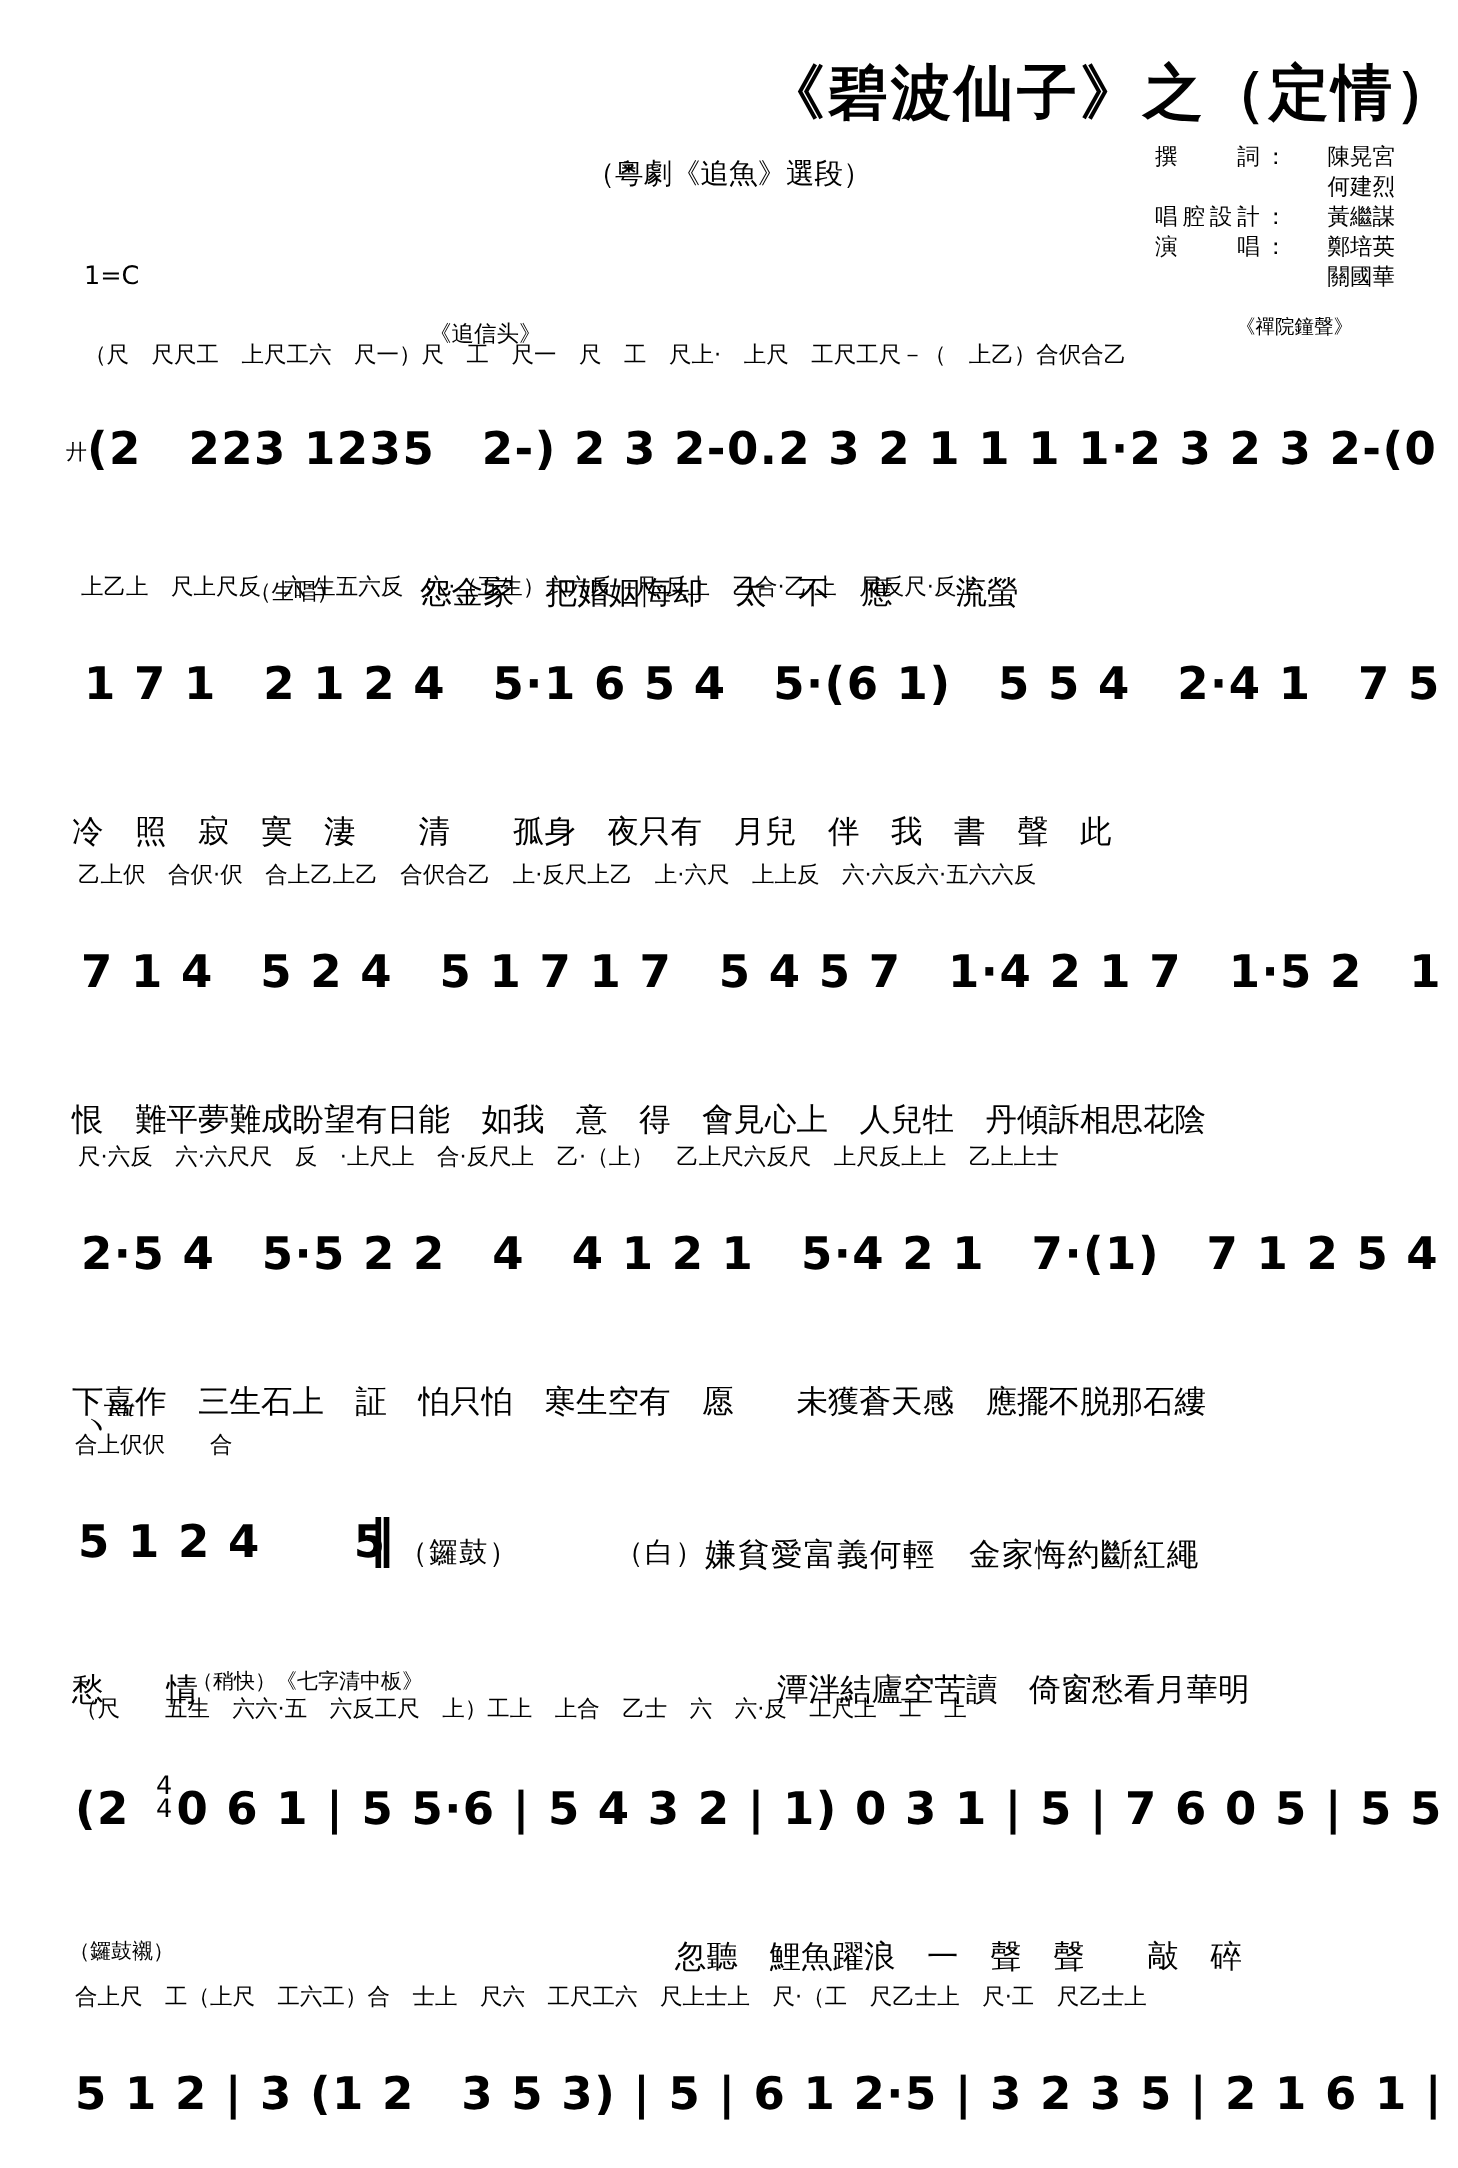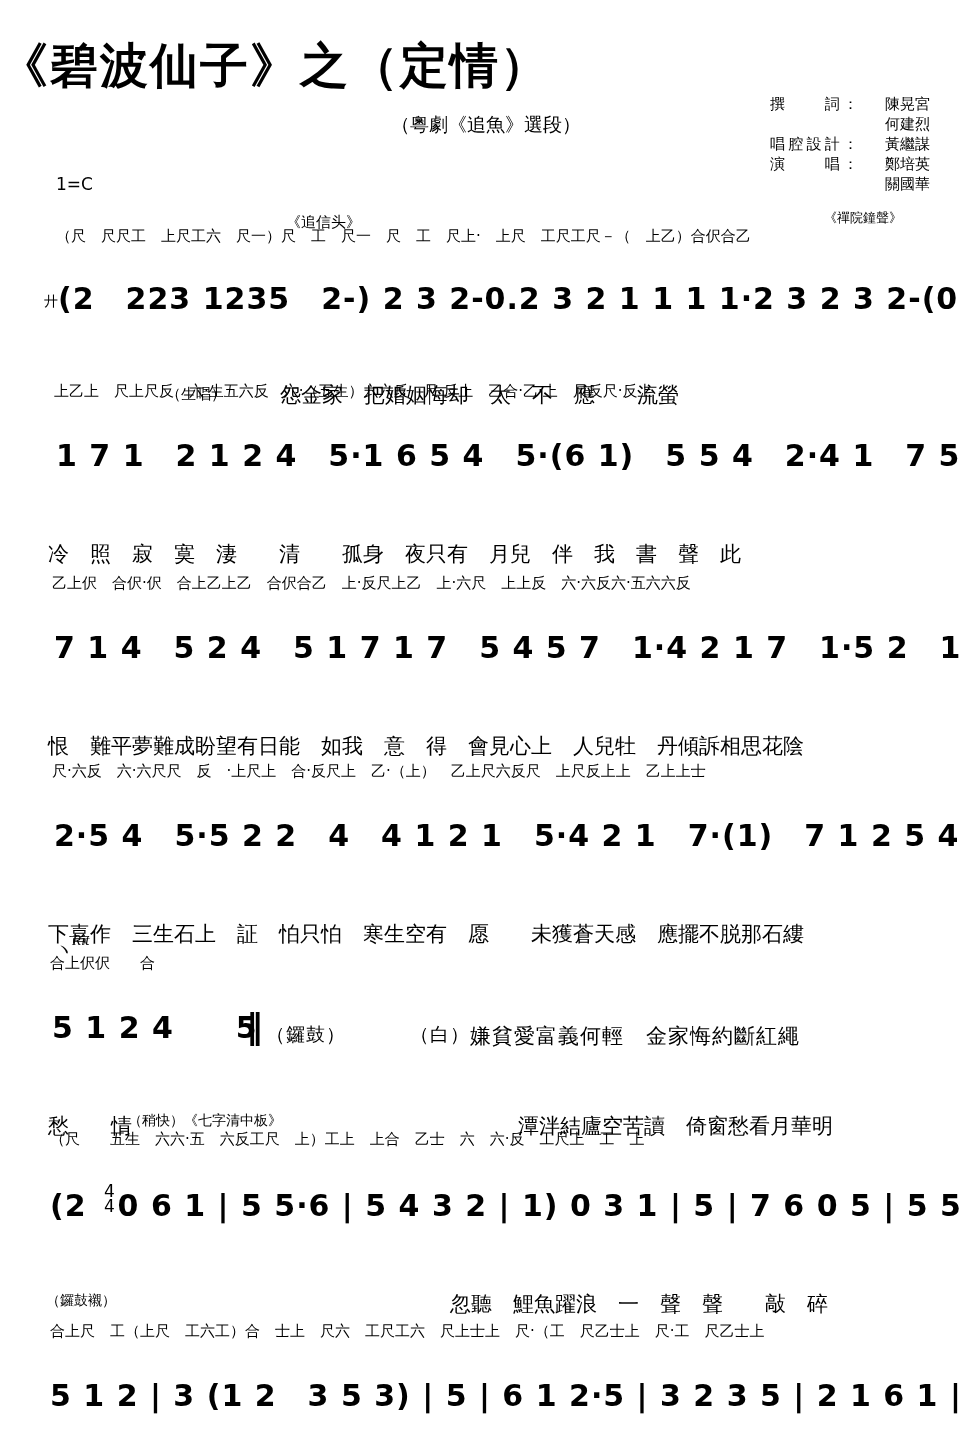--- a/index.html
+++ b/index.html
@@ -16,22 +16,22 @@
     overflow: hidden;
   }
   .page {
     position: relative;
     width: 972px;
     height: 1445px;
   }
 
   
   .title {
-    text-align: left;
-    font-size: 48px;
+    text-align: right;
+    font-size: 40px;
     font-weight: bold;
     letter-spacing: 2px;
     margin-top: 34px;
     font-family: Liberation Mono, monospace;
   }
   .subtitle {
     text-align: center;
     font-size: 19px;
     margin-top: 14px;
     font-family: "DejaVu Sans", sans-serif;

